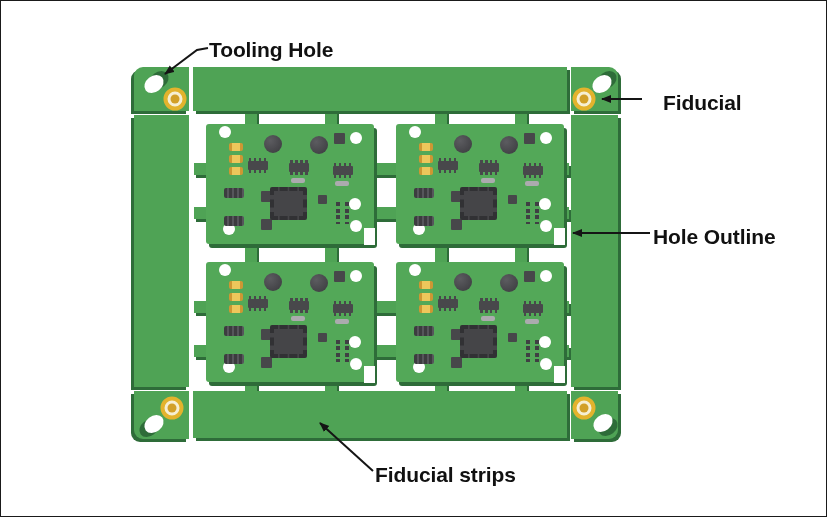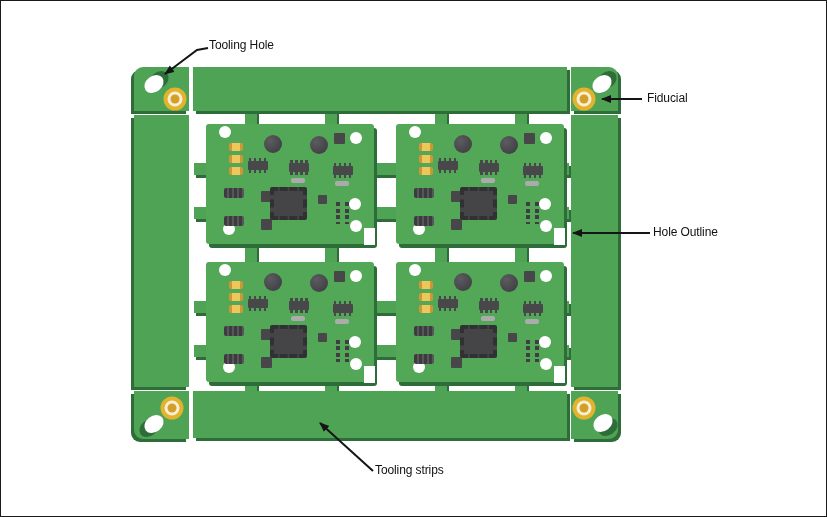--- a/index.html
+++ b/index.html
@@ -46,44 +46,44 @@
   .comp.res{background:#ABABAE;border-radius:2px;}
   .comp.conn{border-radius:2px;
     background:repeating-linear-gradient(90deg,#3C3C3F 0 3px,#56565B 3px 5px);}
   .comp.qfp{box-sizing:border-box;background:#454548;border:4px dashed #313134;border-radius:2px;}
   .comp.pins2{background-image:
       repeating-linear-gradient(180deg,#3F3F43 0 4px,transparent 4px 6.5px),
       repeating-linear-gradient(180deg,#3F3F43 0 4px,transparent 4px 6.5px);
     background-size:4px 100%,4px 100%;background-position:0 0,9px 0;background-repeat:no-repeat;}
   
   #arrows{position:absolute;left:0;top:0;z-index:10;pointer-events:none;}
-  .lbl{position:absolute;z-index:11;color:#111;font-size:12px;font-weight:400;
+  .lbl{position:absolute;z-index:11;color:#111;font-size:21px;font-weight:700;
        letter-spacing:-0.1px;white-space:nowrap;}
 </style>
 </head>
 <body>
 
 <div id="canvas">
 
   <svg id="arrows" width="827" height="517" viewBox="0 0 827 517">
     <defs>
       <marker id="ah" markerWidth="11" markerHeight="9" refX="9" refY="4" orient="auto" markerUnits="userSpaceOnUse">
         <path d="M0,0 L10,4 L0,8 Z" fill="#151515"></path>
       </marker>
     </defs>
     <path d="M207,47 L196,49 L164,73" fill="none" stroke="#151515" stroke-width="2" marker-end="url(#ah)"></path>
     <path d="M641,98 L601,98" fill="none" stroke="#151515" stroke-width="2" marker-end="url(#ah)"></path>
     <path d="M649,232 L572,232" fill="none" stroke="#151515" stroke-width="2" marker-end="url(#ah)"></path>
     <path d="M372,470 L319,422" fill="none" stroke="#151515" stroke-width="2" marker-end="url(#ah)"></path>
   </svg>
 
   <div class="lbl" style="left:208px;top:37px">Tooling Hole</div>
-  <div class="lbl" style="left:646px;top:90px">Fiducial</div>
+  <div class="lbl" style="left:662px;top:90px">Fiducial</div>
   <div class="lbl" style="left:652px;top:224px">Hole Outline</div>
-  <div class="lbl" style="left:374px;top:462px">Tooling strips</div>
+  <div class="lbl" style="left:374px;top:462px">Fiducial strips</div>
 <div class="tab" style="left: 244px; top: 107px; width: 12px; height: 18px;"></div>
     <div class="tab" style="left: 324px; top: 107px; width: 12px; height: 18px;"></div>
     <div class="tab" style="left: 434px; top: 107px; width: 12px; height: 18px;"></div>
     <div class="tab" style="left: 514px; top: 107px; width: 12px; height: 18px;"></div>
     <div class="tab" style="left: 244px; top: 240px; width: 12px; height: 24px;"></div>
     <div class="tab" style="left: 324px; top: 240px; width: 12px; height: 24px;"></div>
     <div class="tab" style="left: 434px; top: 240px; width: 12px; height: 24px;"></div>
     <div class="tab" style="left: 514px; top: 240px; width: 12px; height: 24px;"></div>
     <div class="tab" style="left: 244px; top: 378px; width: 12px; height: 14px;"></div>
     <div class="tab" style="left: 324px; top: 378px; width: 12px; height: 14px;"></div>

